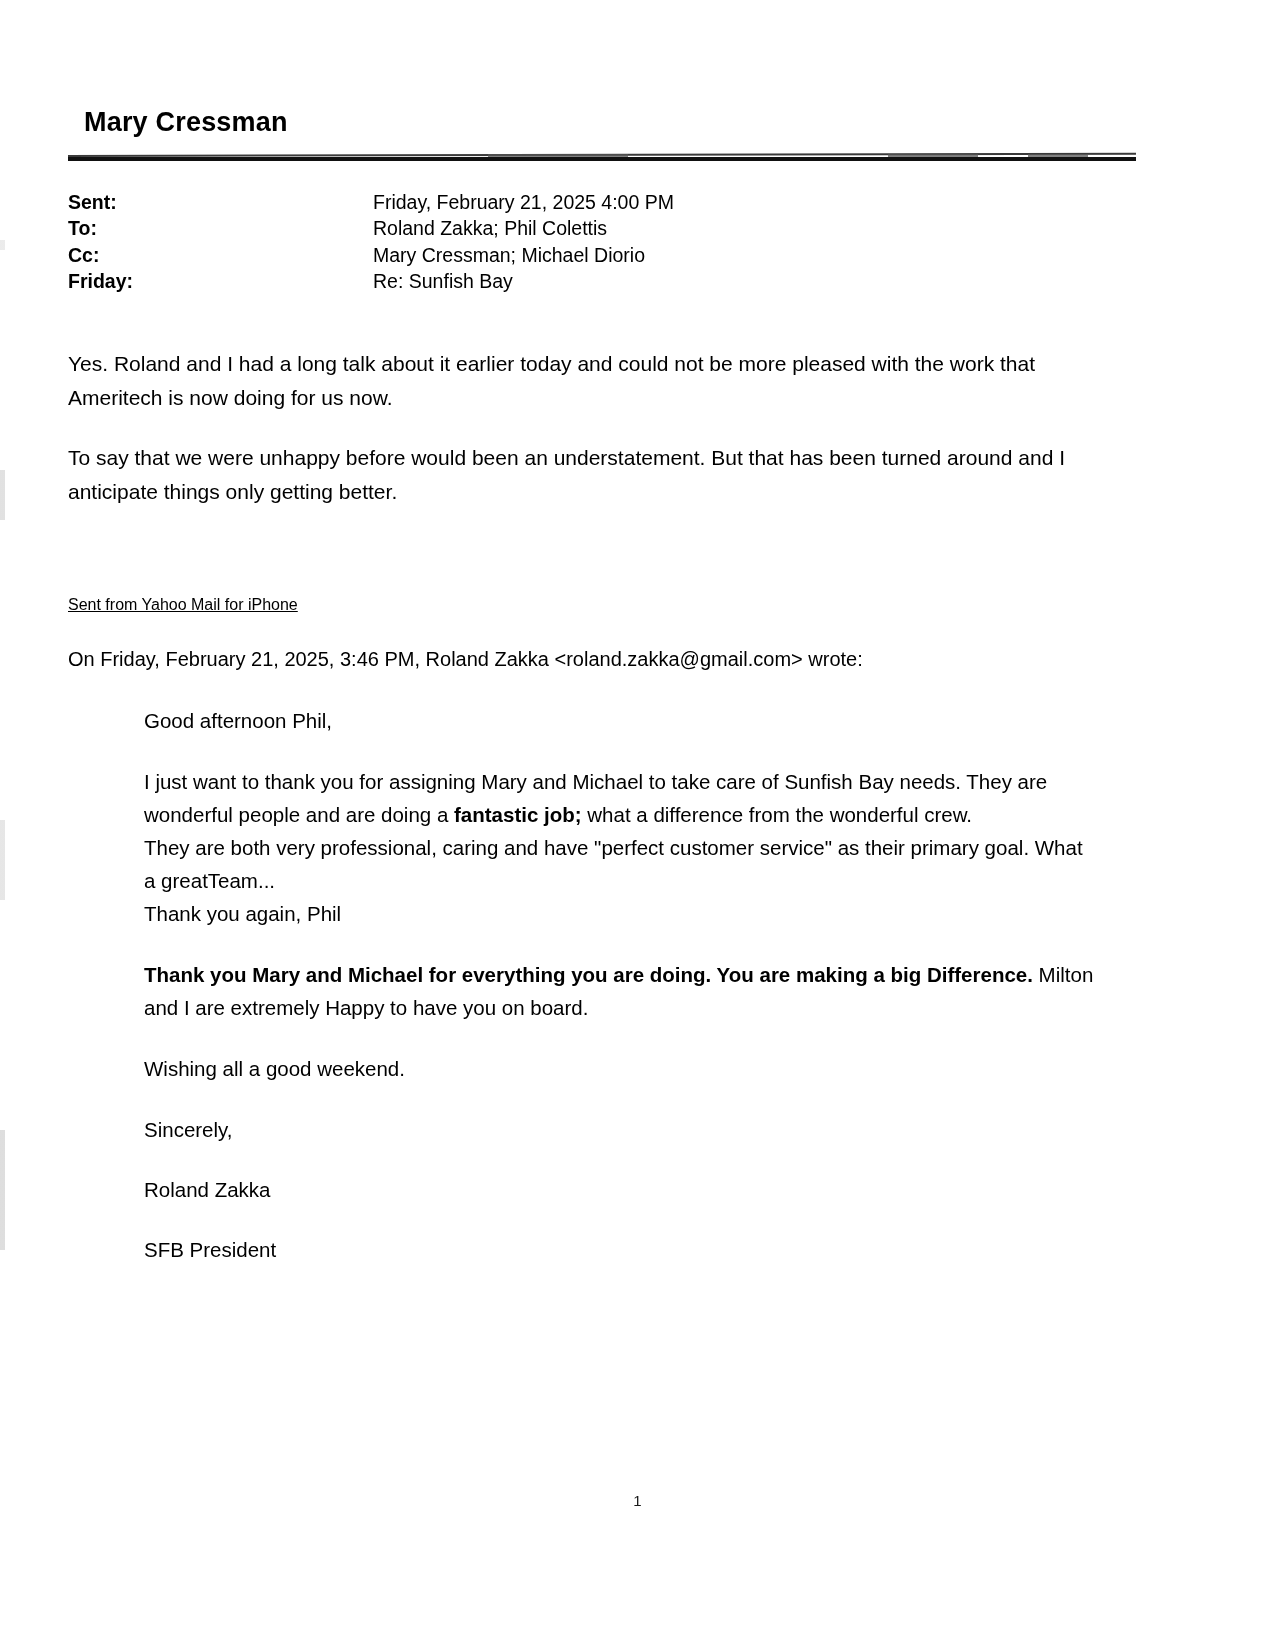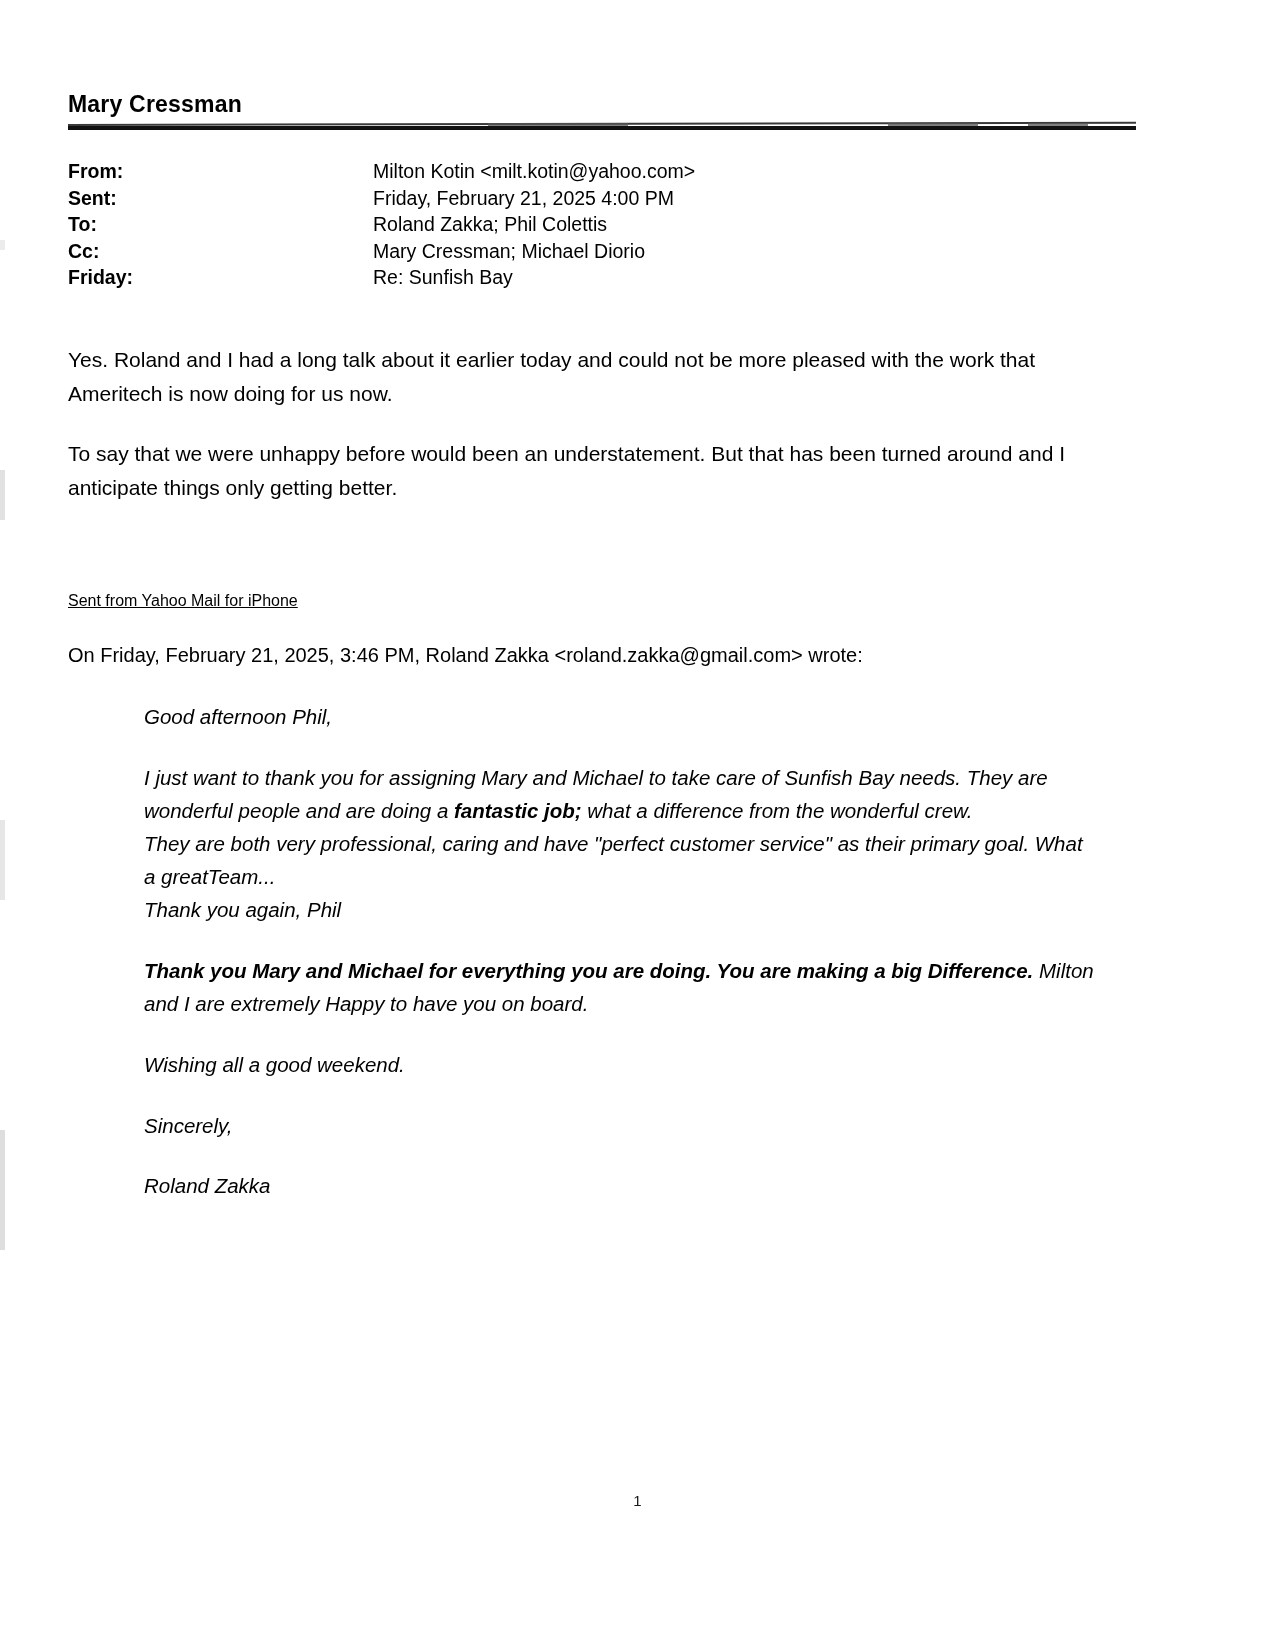--- a/index.html
+++ b/index.html
@@ -40,24 +40,24 @@
   }
   .content {
     position: absolute;
     left: 68px;
     top: 0;
     width: 1080px;
   }
 
   
   .doc-title {
-    font-size: 23px;
+    font-size: 27px;
     font-weight: bold;
     letter-spacing: .2px;
-    margin: 0;
+    margin: 16px;
     padding-top: 92px;
     line-height: 1.1;
   }
   .rule {
     position: relative;
     height: 9px;
     margin-top: 6px;
     width: 1068px;
   }
   .rule .bar {
@@ -134,21 +134,20 @@
     line-height: 30px;
   }
 
   
   .quoted {
     margin-top: 30px;
     margin-left: 76px;
     font-size: 20.5px;
     line-height: 33px;
     max-width: 950px;
-    font-style: italic;
   }
   .quoted p {
     margin: 0 0 28px 0;
   }
   .quoted p.tight {
     margin-bottom: 0;
   }
   .quoted b {
     font-weight: bold;
   }
@@ -181,24 +180,20 @@
     <div class="rule">
       <div class="bar"></div>
       <div class="bar2"></div>
       <div class="speck" style="left:420px; width:140px;"></div>
       <div class="speck" style="left:820px; width:90px;"></div>
       <div class="speck" style="left:960px; width:60px;"></div>
     </div>
 
     <table class="fields">
       <tbody>
-          <tr>
-        <td class="label">From:</td>
-        <td class="value">Milton Kotin &lt;milt.kotin@yahoo.com&gt;</td>
-      </tr>
       <tr>
         <td class="label">Sent:</td>
         <td class="value">Friday, February 21, 2025 4:00 PM</td>
       </tr>
       <tr>
         <td class="label">To:</td>
         <td class="value">Roland Zakka; Phil Colettis</td>
       </tr>
       <tr>
         <td class="label">Cc:</td>
@@ -232,20 +227,21 @@
 
       <p>Thank you again, Phil</p>
 
       <p><b>Thank you Mary and Michael for everything you are doing. You are making a big Difference.</b><span> Milton and I are extremely Happy to have you on board.</span></p>
 
       <p>Wishing all a good weekend.</p>
 
       <p>Sincerely,</p>
 
       <p class="sig-name">Roland Zakka</p>
+      <p class="sig-name">SFB President</p>
 
     </div>
 
   </div>
 
   <div class="page-number">1</div>
 
 </div>
 
 </body></html>

